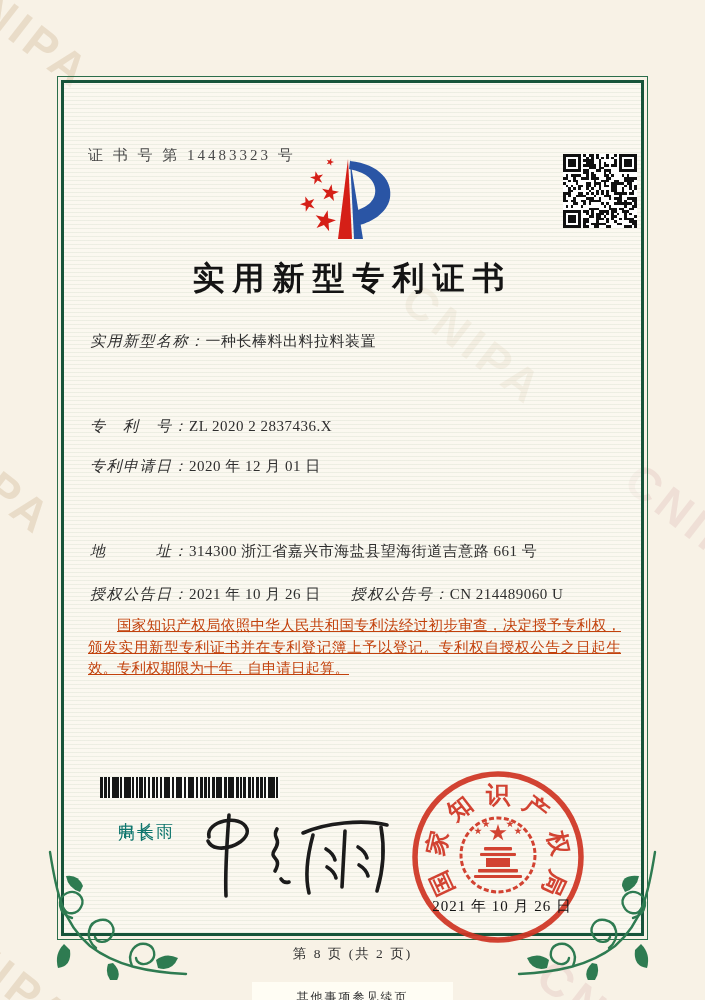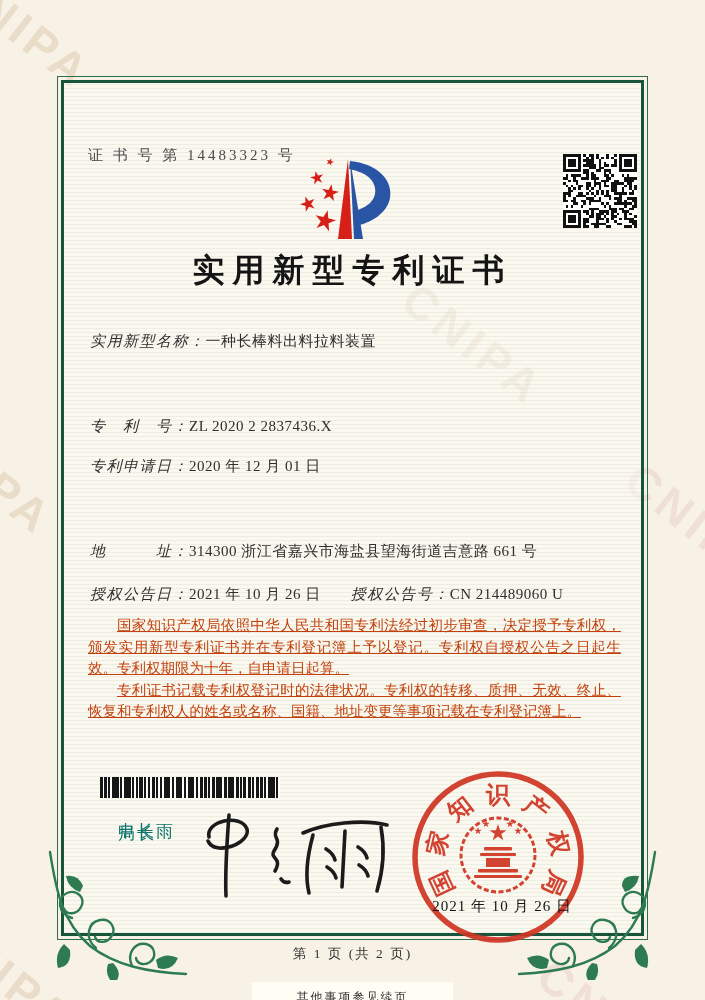--- a/index.html
+++ b/index.html
@@ -26,21 +26,21 @@
     border:3px solid #17543a;
     background:
       repeating-linear-gradient(0deg, rgba(160,185,158,0.16) 0 1px, rgba(255,255,255,0) 1px 4px),
       rgba(253,253,248,0.55);
   }
   .content{position:absolute;z-index:3;left:0;top:0;width:705px;height:1000px;margin-top:36px;}
   .cert-no{position:absolute;left:88px;top:110px;font-size:15px;letter-spacing:3px;color:#4a4a4a;}
   .qr{position:absolute;left:563px;top:118px;width:74px;height:74px;background:#fdfdfb;}
   .logo{position:absolute;left:292px;top:112px;width:115px;height:102px;}
   .title{
-    position:absolute;left:57px;top:213px;width:591px;text-align:center;
+    position:absolute;left:57px;top:221px;width:591px;text-align:center;
     font-size:32px;font-weight:700;letter-spacing:8px;color:#141414;
   }
   .field-row{position:absolute;left:90px;width:540px;font-size:15px;color:#2e2e2e;letter-spacing:0.5px;white-space:nowrap;}
   .field-row .lbl{letter-spacing:1.5px;font-style:italic;}
   .pair2{margin-left:30px;}
   .paras{
     position:absolute;left:88px;top:579px;width:533px;
     font-size:14.5px;line-height:21.5px;text-align:justify;color:#c2410c;text-decoration:underline;
   }
   .paras p{margin:0;text-indent:2em;}
@@ -440,21 +440,20 @@
   </div>
   <div class="field-row" style="top:506px;">
     <span class="lbl">地　　　址：</span><span class="val">314300 浙江省嘉兴市海盐县望海街道吉意路 661 号</span>
   </div>
   <div class="field-row" style="top:549px;">
     <span><span class="lbl">授权公告日：</span><span class="val">2021 年 10 月 26 日</span></span><span class="pair2"><span class="lbl">授权公告号：</span><span class="val">CN 214489060 U</span></span>
   </div>
 
   <div class="paras">
     <p>国家知识产权局依照中华人民共和国专利法经过初步审查，决定授予专利权，颁发实用新型专利证书并在专利登记簿上予以登记。专利权自授权公告之日起生效。专利权期限为十年，自申请日起算。</p>
-    <p>专利证书记载专利权登记时的法律状况。专利权的转移、质押、无效、终止、恢复和专利权人的姓名或名称、国籍、地址变更等事项记载在专利登记簿上。</p>
   </div>
 
   <div class="barcode"></div>
 
   <div class="signer t1">局长</div>
   <div class="signer t2">申长雨</div>
 
   <svg class="signature" viewBox="0 0 215 102" fill="none" stroke="#1b1b1b" stroke-width="3.6" stroke-linecap="round" stroke-linejoin="round">
     <path d="M34,16 C32,42 30,74 31,97"></path>
     <path d="M14,38 C10,22 46,14 52,30 C56,44 20,58 13,42"></path>
@@ -511,16 +510,16 @@
     <path d="M6,4 C12,42 18,74 46,98 C72,118 104,124 142,126"></path>
     <path d="M28,70 c-14,-4 -16,-20 -5,-25 c10,-4 19,5 14,14 c-4,8 -14,8 -17,2"></path>
     <path d="M52,100 c-12,-10 -8,-26 4,-28 c11,-2 17,9 11,17 c-5,7 -14,6 -16,0"></path>
     <path d="M88,118 c-6,-14 4,-24 14,-22 c9,2 11,13 4,18 c-6,4 -13,2 -14,-4"></path>
     <path d="M20,96 q-10,10 -6,24 q14,-2 12,-18" fill="#2e7b51" stroke="none"></path>
     <path d="M64,116 q-4,12 6,20 q10,-10 -1,-21" fill="#2e7b51" stroke="none"></path>
     <path d="M112,112 q10,-8 22,-2 q-6,14 -20,10" fill="#2e7b51" stroke="none"></path>
     <path d="M36,44 q-12,-4 -14,-16 q17,-2 17,10" fill="#2e7b51" stroke="none"></path>
   </svg>
 
-  <div class="page-num">第 1 页 (共 2 页)</div>
+  <div class="page-num">第 8 页 (共 2 页)</div>
   <div class="note-box">其他事项参见续页</div>
 
 </div>
 
 </body></html>

